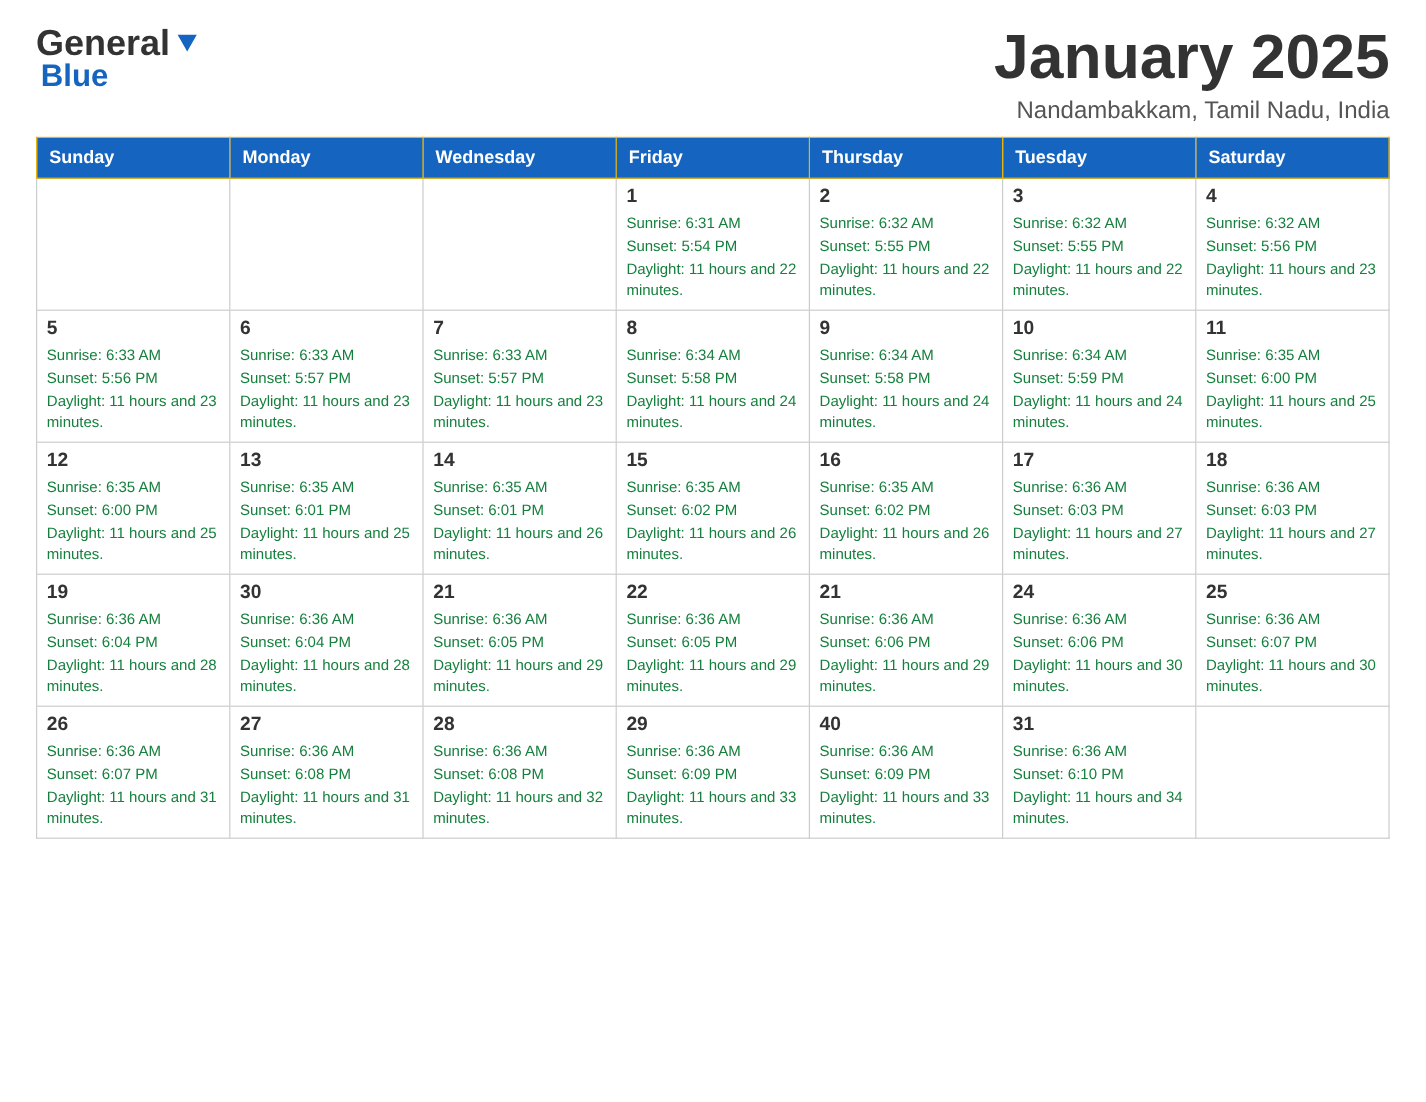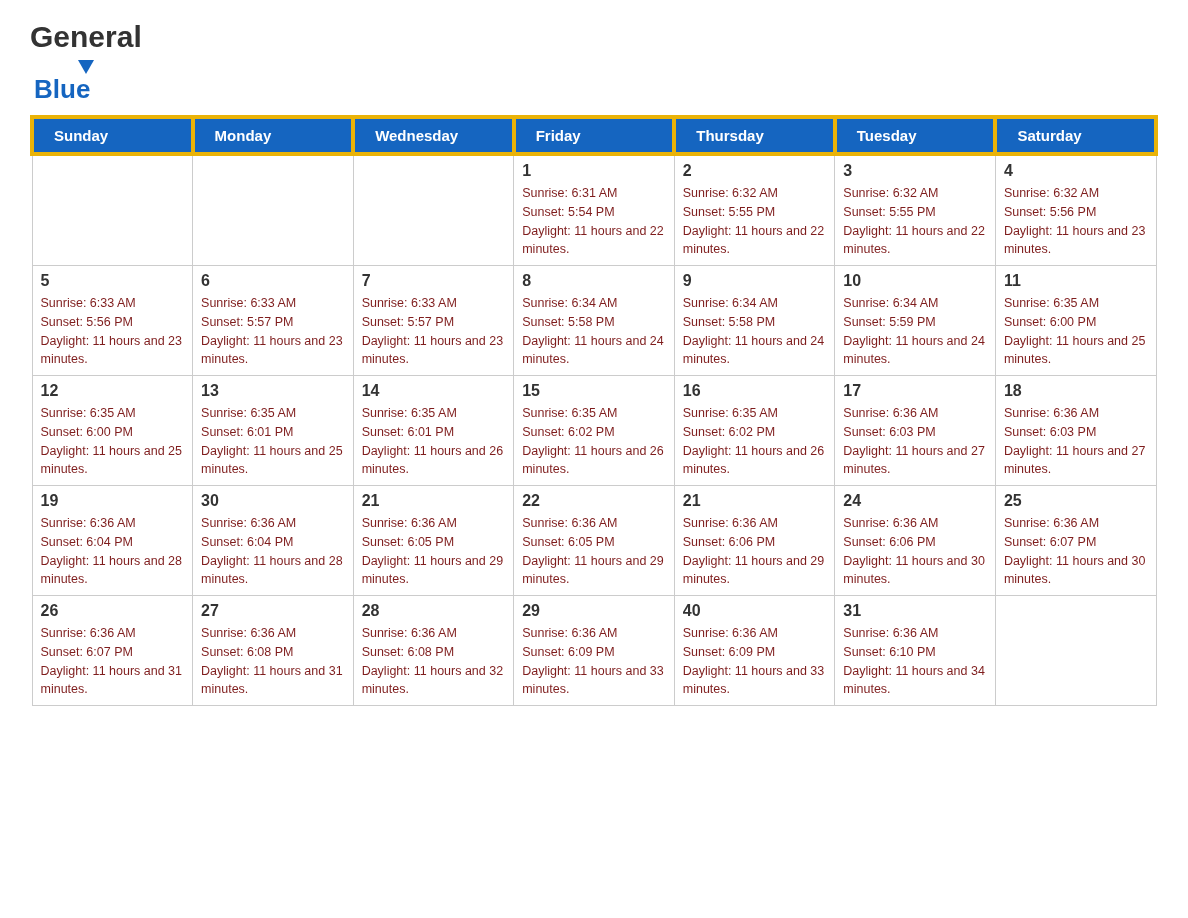--- a/index.html
+++ b/index.html
@@ -39,64 +39,68 @@
     table {
       width: 100%;
       border-collapse: collapse;
       margin-top: 10px;
     }
     thead th {
       background-color: #1565c0;
       color: #fff;
       font-size: 15px;
       font-weight: bold;
-      padding: 8px 20px;
+      padding: 8px 10px;
       text-align: left;
-      border: 4px solid #eab308;
+      border: 1px solid #eab308;
     }
     tbody td {
       border: 1px solid #ccc;
       vertical-align: top;
       padding: 6px 8px;
       width: 14.28%;
       font-size: 13px;
       color: #333;
       min-height: 110px;
     }
     .day-number {
       font-size: 16px;
       font-weight: bold;
       color: #333;
       margin-bottom: 4px;
     }
     .day-info {
       font-size: 12.5px;
       line-height: 1.5;
-      color: #7f1d1d;
+      color: #15803d;
     }
     tbody tr td:first-child .day-number,
     tbody tr td .day-number {
       color: #333;
     }
     .empty-cell {
       background: #fff;
     }
   </style>
 </head>
 <body>
 
 <div class="header">
   <div class="logo">
-    <div style="display:flex; align-items:center; gap:2px;flex-direction:column;">
+    <div style="display:flex; align-items:center; gap:2px;">
       <span style="font-size:30px; font-weight:bold; color:#333; font-family: Arial, sans-serif;">General</span>
       <svg width="24" height="24" viewBox="0 0 24 24">
         <polygon points="4,4 20,4 12,18" fill="#1565c0"></polygon>
       </svg>
     </div>
     <div style="font-size:26px; font-weight:bold; color:#1565c0; font-family: Arial, sans-serif; margin-top:-6px; margin-left:4px;">Blue</div>
+  </div>
+  <div class="title-section">
+    <div class="month-title">January 2025</div>
+    <div class="location">Nandambakkam, Tamil Nadu, India</div>
   </div>
 </div>
 
 <table>
   <thead>
     <tr>
       <th>Sunday</th>
       <th>Monday</th>
       <th>Wednesday</th>
       <th>Friday</th>

